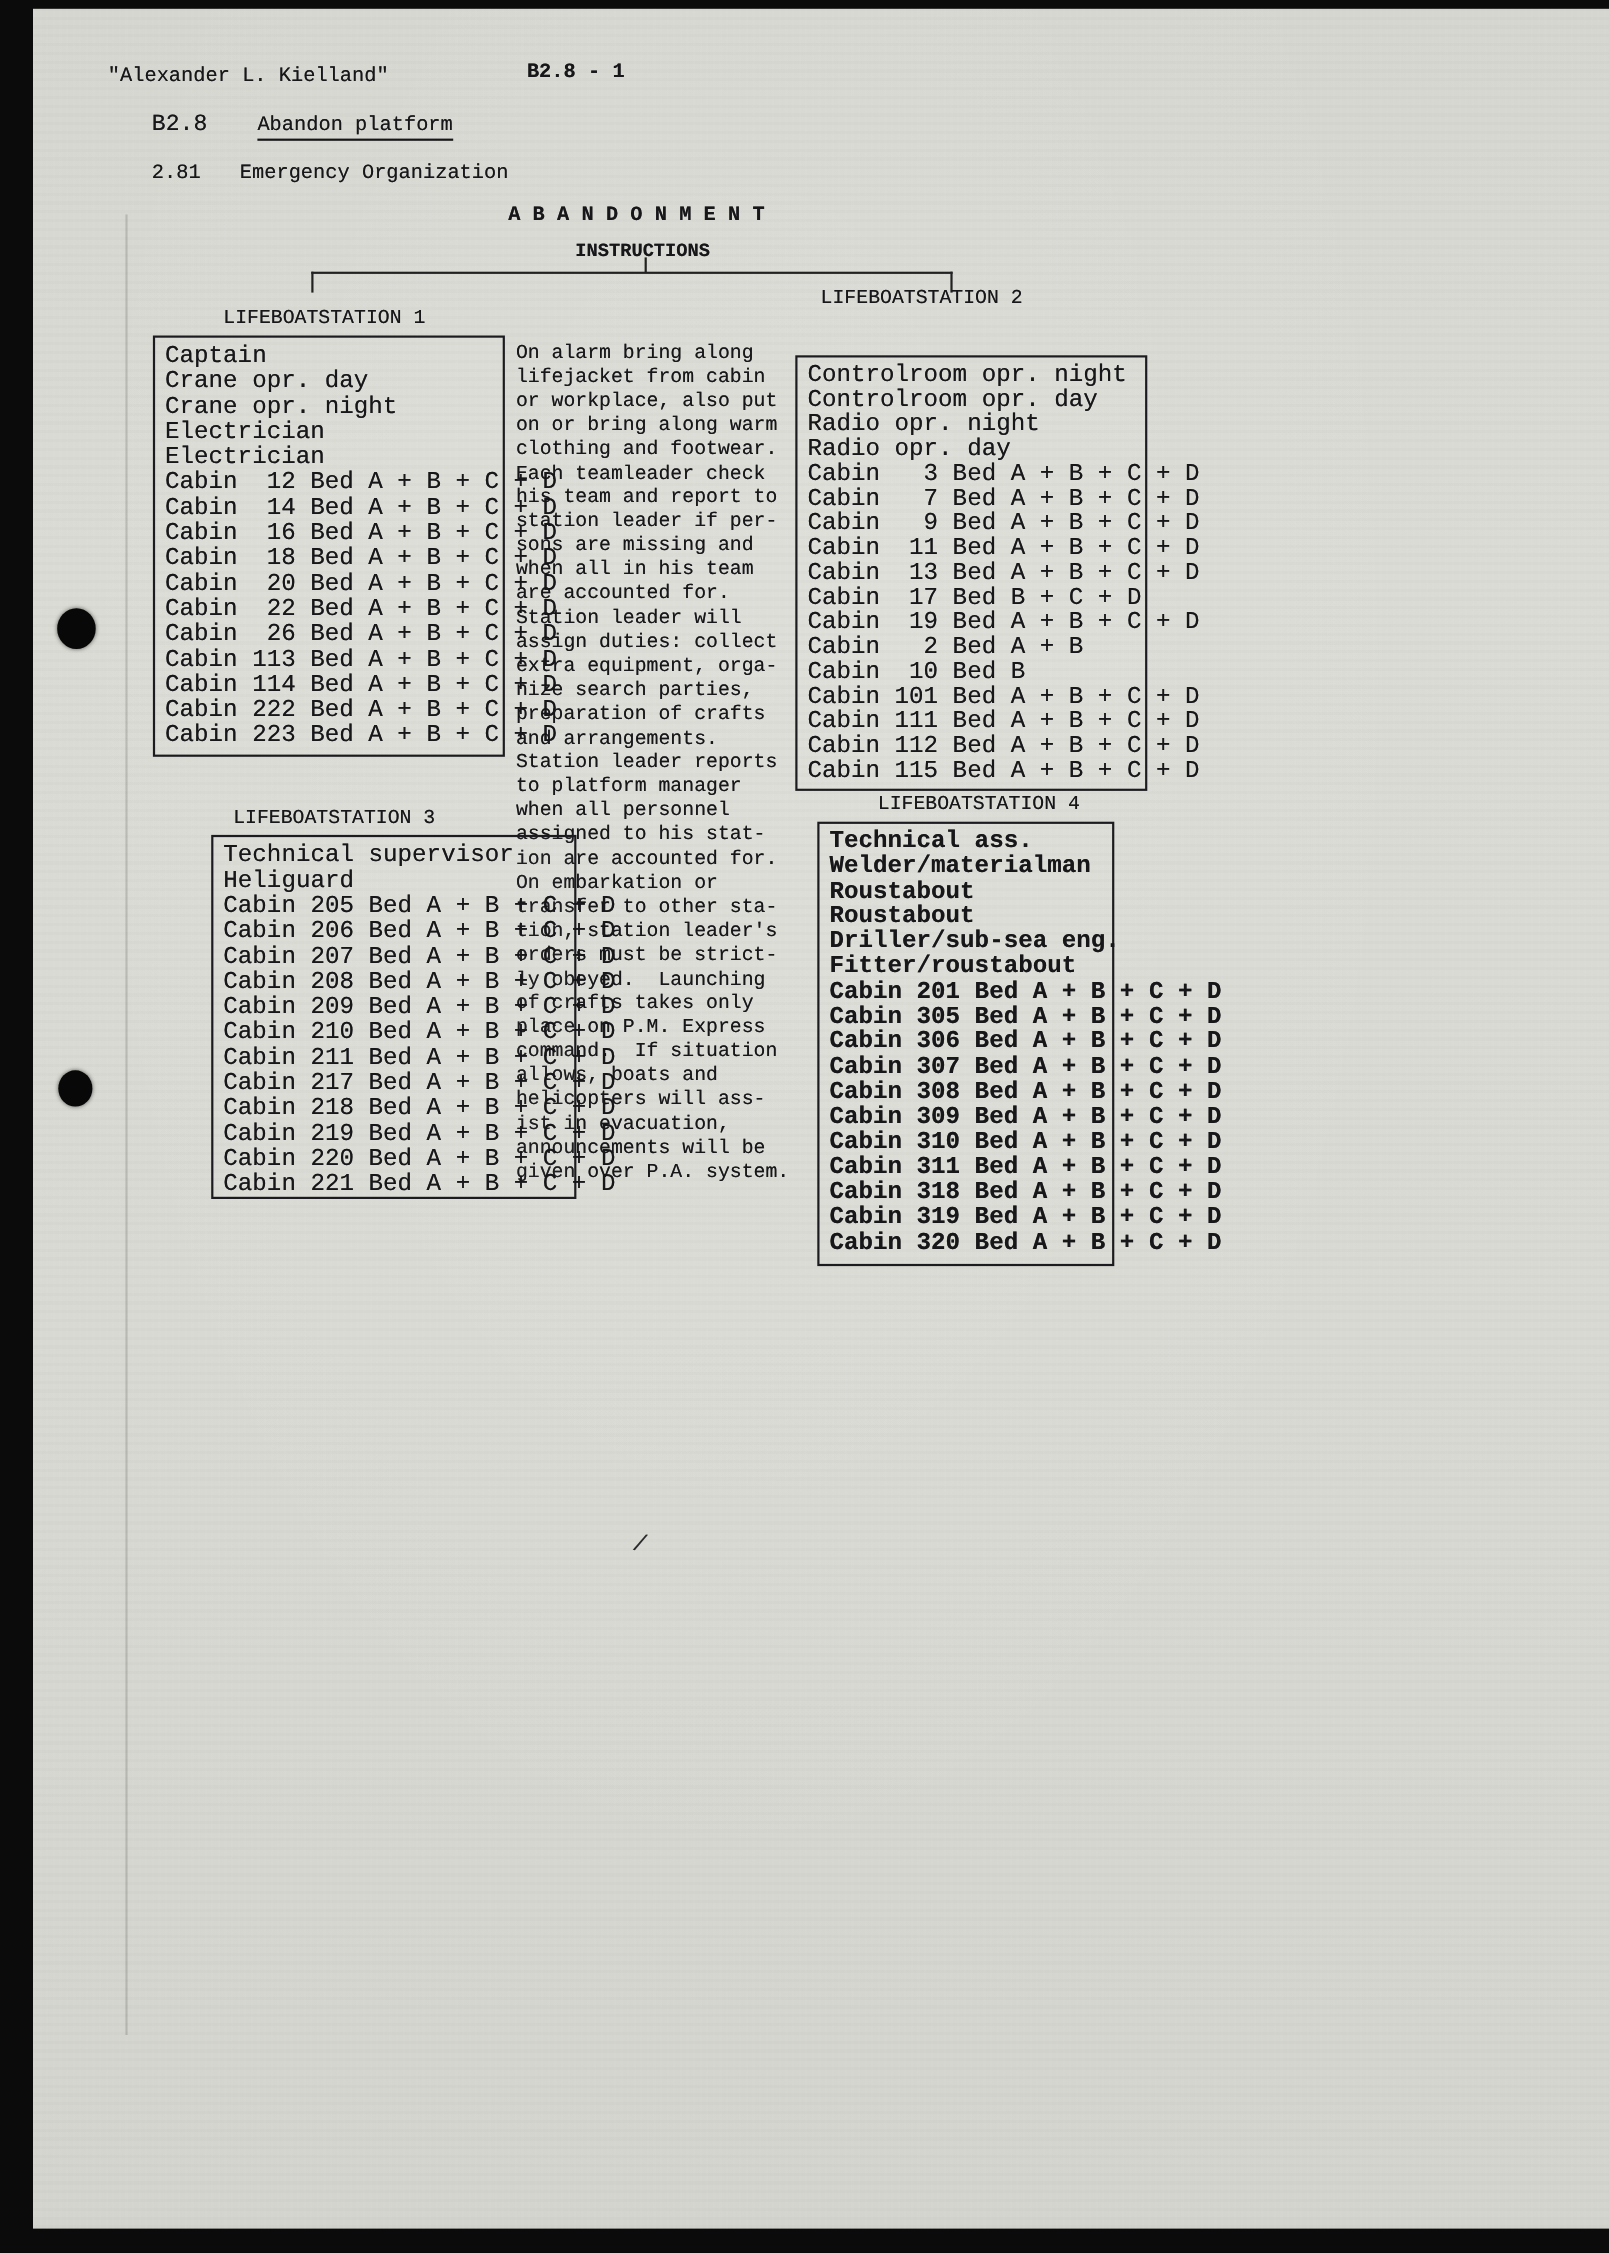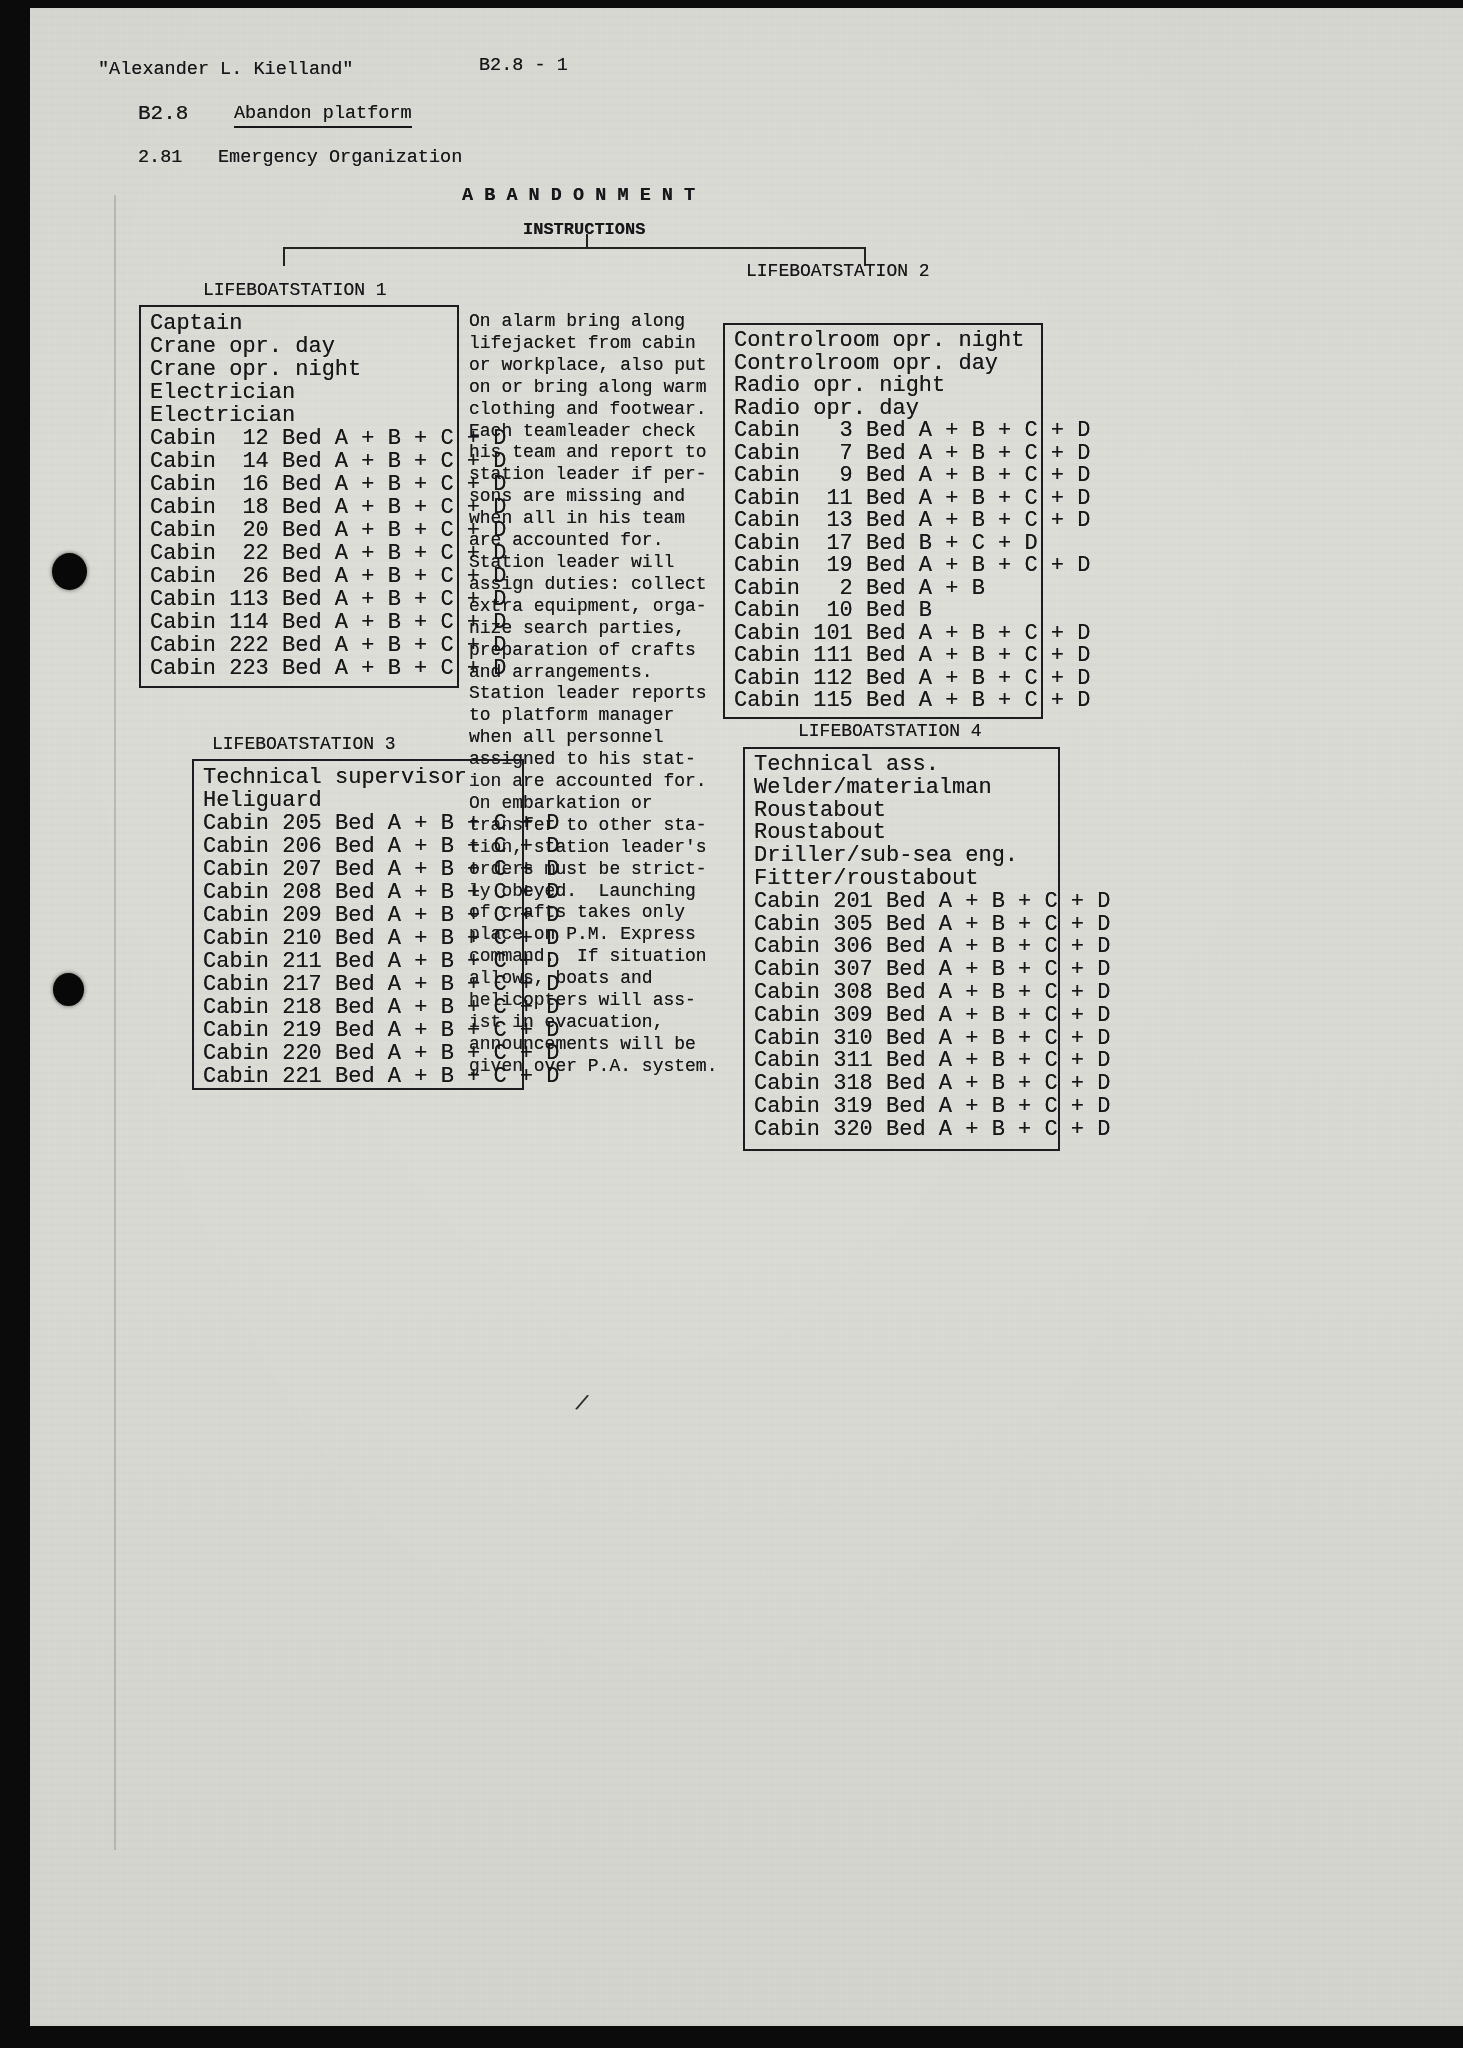--- a/index.html
+++ b/index.html
@@ -44,21 +44,21 @@
 <div class="canvas">
 
   <div class="paper"></div>
 
   <div class="punch-hole" style="left:52px; top:553px; width:35px; height:37px;"></div>
   <div class="punch-hole" style="left:53px; top:973px; width:31px; height:33px;"></div>
 
   <div class="margin-line" style="left:114px; top:195px; height:1655px;"></div>
 
   <div class="txt" style="left:98px; top:58px; font-size:18.5px;">"Alexander L. Kielland"</div>
-  <div class="txt" style="left:479px; top:54px; font-size:18.5px;">B2.8 - 1</div>
+  <div class="txt" style="left:479px; top:54px; font-size:18.5px;font-weight:bold;">B2.8 - 1</div>
 
   <div class="txt" style="left:138px; top:102px; font-size:21px;">B2.8</div>
   <div class="txt underlined" style="left:218px; top:102px; font-size:18.5px;margin-left:16px;">Abandon platform</div>
 
   <div class="txt" style="left:138px; top:146px; font-size:18.5px;">2.81</div>
   <div class="txt" style="left:218px; top:146px; font-size:18.5px;">Emergency Organization</div>
 
   <div class="txt bold" style="left:462px; top:184px; font-size:18.5px;">A B A N D O N M E N T</div>
   <div class="txt bold" style="left:523px; top:218px; font-size:17px;">INSTRUCTIONS</div>
 
@@ -150,21 +150,21 @@
 Cabin 209 Bed A + B + C + D
 Cabin 210 Bed A + B + C + D
 Cabin 211 Bed A + B + C + D
 Cabin 217 Bed A + B + C + D
 Cabin 218 Bed A + B + C + D
 Cabin 219 Bed A + B + C + D
 Cabin 220 Bed A + B + C + D
 Cabin 221 Bed A + B + C + D</div>
 
   <div class="txt" style="left:798px; top:720px;">LIFEBOATSTATION 4</div>
-  <div class="station-box" style="left:743px; top:747px; width:317px; height:404px; line-height:22.8px;">Technical ass.
+  <div class="station-box" style="left:743px; top:747px; width:270px; height:404px; line-height:22.8px;font-weight:bold;">Technical ass.
 Welder/materialman
 Roustabout
 Roustabout
 Driller/sub-sea eng.
 Fitter/roustabout
 Cabin 201 Bed A + B + C + D
 Cabin 305 Bed A + B + C + D
 Cabin 306 Bed A + B + C + D
 Cabin 307 Bed A + B + C + D
 Cabin 308 Bed A + B + C + D

